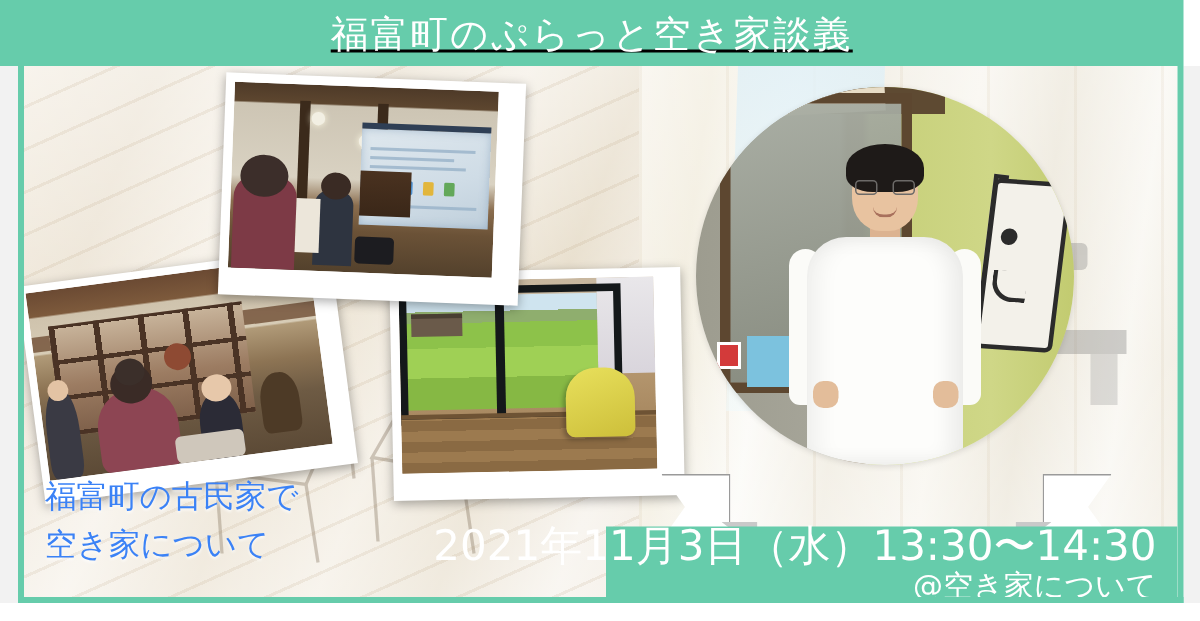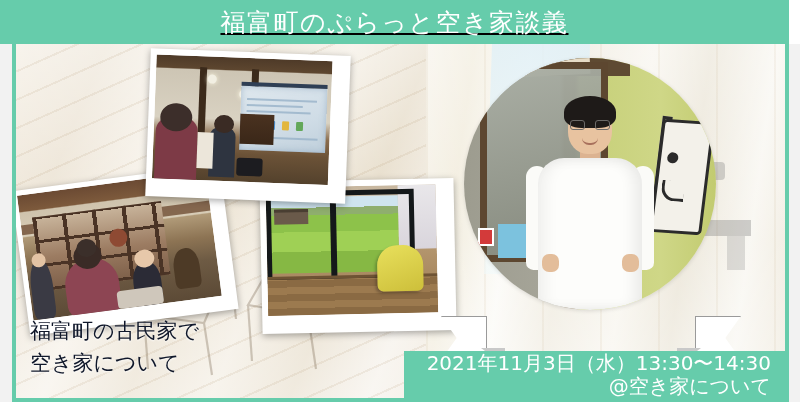--- a/index.html
+++ b/index.html
@@ -435,41 +435,41 @@
   }
   .ribbon .plate .l1 { font-size:15px; color:#2b2b2b; line-height:1.25; }
   .ribbon .plate .l2 { font-size:15px; color:#2b2b2b; line-height:1.25; }
 
   
   .catch {
     position:absolute;
     left: 14px; top: 272px;
     width: 330px;
     z-index: 22;
-    color:#0f172a;
+    color:#3b82f6;
     font-size:21px;
     line-height:1.52;
     text-shadow: 0 1px 2px rgba(255,255,255,.85);
   }
   .catch .l3 { padding-left: 9px; }
 
   
   .date-band {
     position:absolute;
     left: 388px; top: 307px;
     width: 381px; height: 47px;
     background:#66ccab;
     z-index:30;
     display:flex; flex-direction:column;
     align-items:flex-end; justify-content:center;
     padding-right:14px;
     box-sizing:border-box;
   }
   .date-band .d1 {
-    color:#ffffff; font-size:20px; line-height:1.12; white-space:nowrap;
+    color:#ffffff; font-size:28px; line-height:1.12; white-space:nowrap;
   }
   .date-band .d2 {
     color:#ffffff; font-size:20px; line-height:1.12; white-space:nowrap;
   }
 </style>
 </head>
 <body>
 
 <div id="poster">
 

